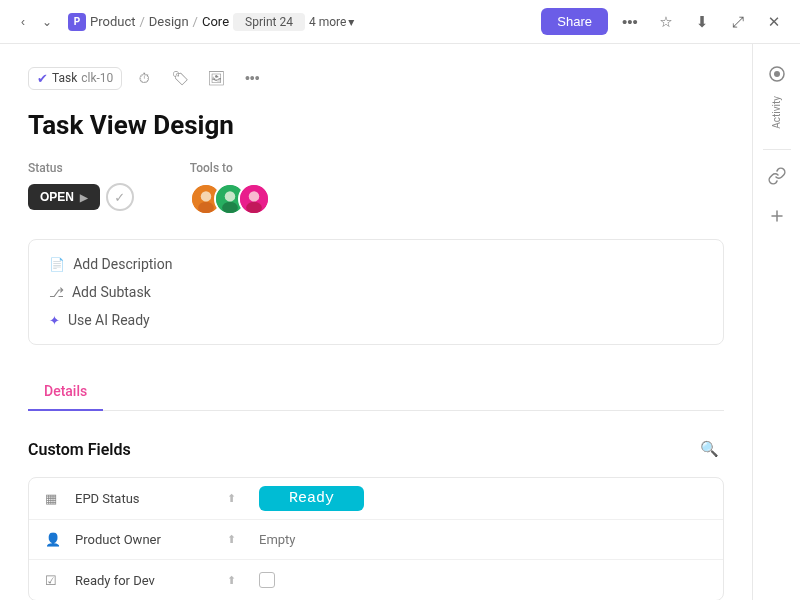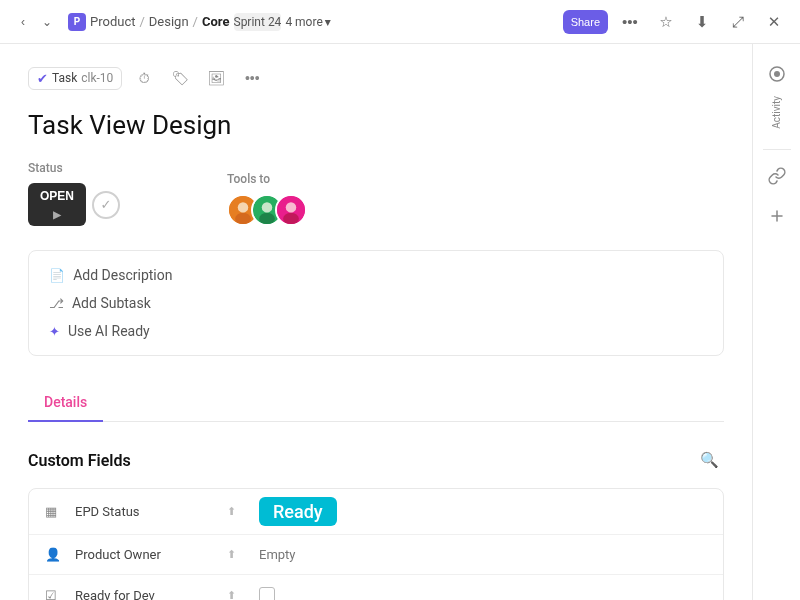--- a/index.html
+++ b/index.html
@@ -60,25 +60,25 @@
       background: #6b5de7;
       border-radius: 4px;
       display: flex;
       align-items: center;
       justify-content: center;
       color: #fff;
       font-size: 10px;
       font-weight: bold;
     }
     .breadcrumb-sep { color: #aaa; }
-    .breadcrumb-bold { font-weight: 700; color: #222; }
+    .breadcrumb-bold { font-weight: 400; color: #222; }
     .breadcrumb-pill {
       background: #f0f0f0;
       border-radius: 4px;
-      padding: 2px 0;
+      padding: 2px 12px;
       font-size: 12px;
       color: #555;
       cursor: pointer;
     }
     .breadcrumb-more {
       display: flex;
       align-items: center;
       gap: 2px;
       font-size: 12px;
       color: #555;
@@ -87,22 +87,22 @@
     .topbar-right {
       display: flex;
       align-items: center;
       gap: 8px;
     }
     .share-btn {
       background: #6b5de7;
       color: #fff;
       border: none;
       border-radius: 6px;
-      padding: 6px 8px;
-      font-size: 11px;
+      padding: 6px 16px;
+      font-size: 13px;
       font-weight: 500;
       cursor: pointer;
     }
     .icon-btn {
       width: 28px;
       height: 28px;
       border-radius: 4px;
       border: none;
       background: transparent;
       cursor: pointer;
@@ -163,31 +163,31 @@
       display: flex;
       align-items: center;
       justify-content: center;
       color: #888;
       font-size: 14px;
     }
 
     
     .task-title {
       font-size: 26px;
-      font-weight: 400;
+      font-weight: 700;
       color: #111;
       margin-bottom: 20px;
       line-height: 1.2;
     }
 
     
     .status-assign-row {
       display: flex;
-      align-items: flex-end;
-      gap: 107px;
+      align-items: flex-start;
+      gap: 56px;
       margin-bottom: 24px;
     }
     .field-group { display: flex; flex-direction: column; gap: 8px; }
     .field-label {
       font-size: 12px;
       color: #888;
       font-weight: 500;
     }
     .status-btn-group {
       display: flex;
@@ -199,21 +199,20 @@
       color: #fff;
       border: none;
       border-radius: 6px;
       padding: 6px 12px;
       font-size: 12px;
       font-weight: 600;
       cursor: pointer;
       display: flex;
       align-items: center;
       gap: 6px;
-      flex-direction: column;
     }
     .status-chevron { font-size: 10px; color: #aaa; }
     .status-check-btn {
       width: 28px;
       height: 28px;
       border-radius: 50%;
       border: 2px solid #d0d0d0;
       background: transparent;
       cursor: pointer;
       display: flex;
@@ -356,23 +355,24 @@
     }
     .field-row-value {
       flex: 1;
       font-size: 13px;
       color: #777;
     }
     .badge-ready {
       background: #00bcd4;
       color: #fff;
       border-radius: 6px;
-      padding: 4px 14px;
-      font-size: 18px;
+      padding: 4px 30px;
+      font-size: 15px;
       font-weight: 500;
+      font-family: Liberation Mono, monospace;
     }
     .checkbox-empty {
       width: 16px;
       height: 16px;
       border: 1.5px solid #bbb;
       border-radius: 3px;
       background: #fff;
     }
 
     

